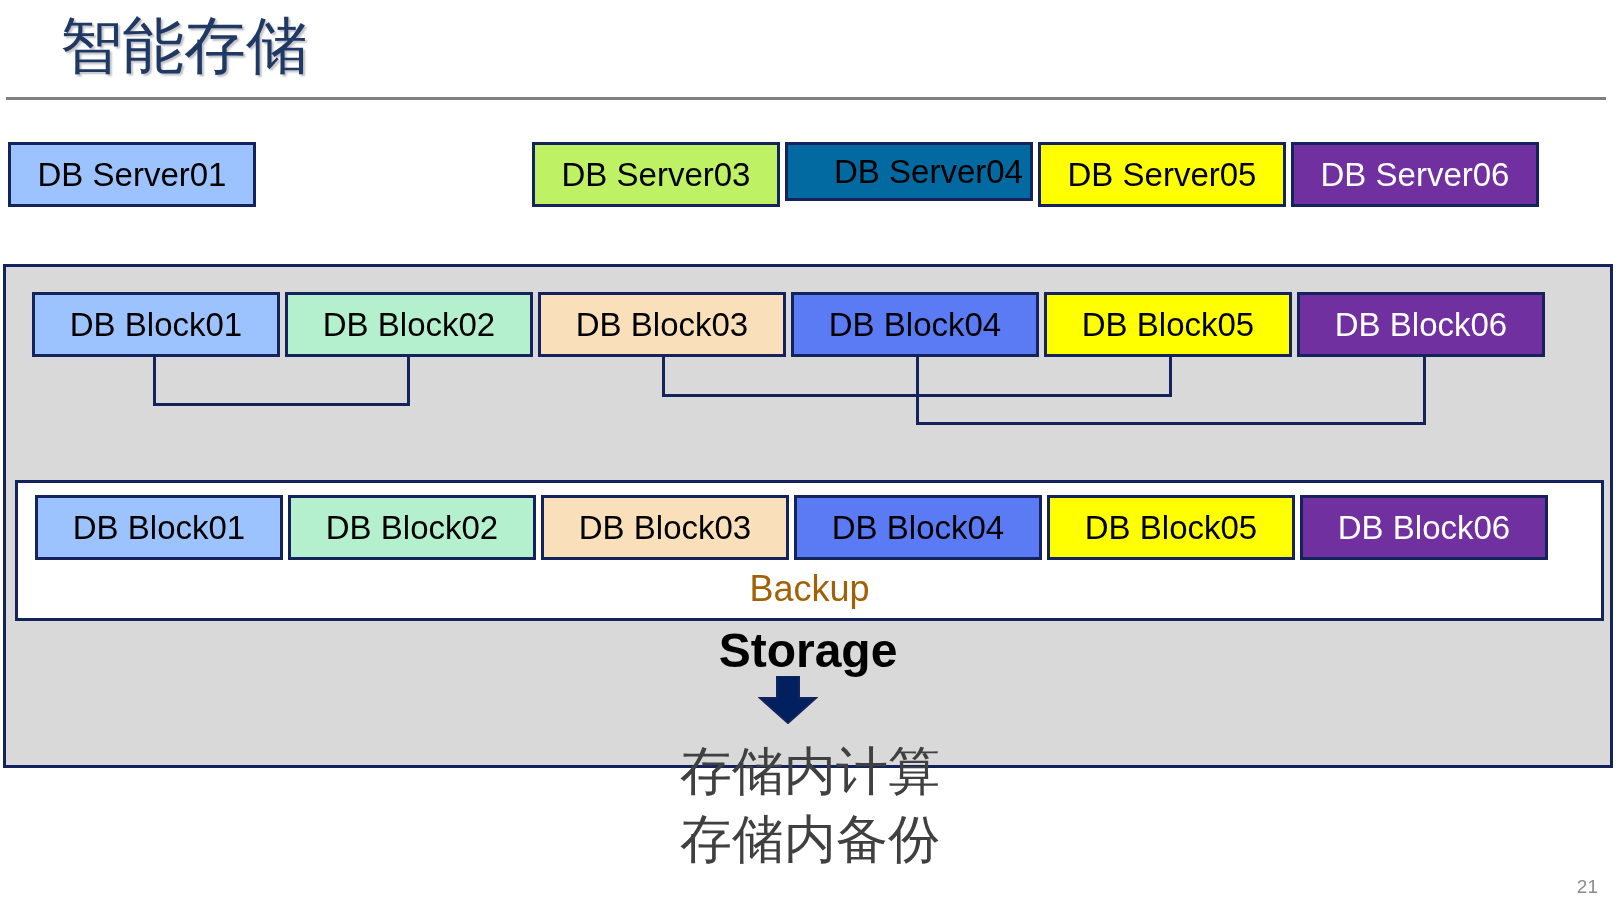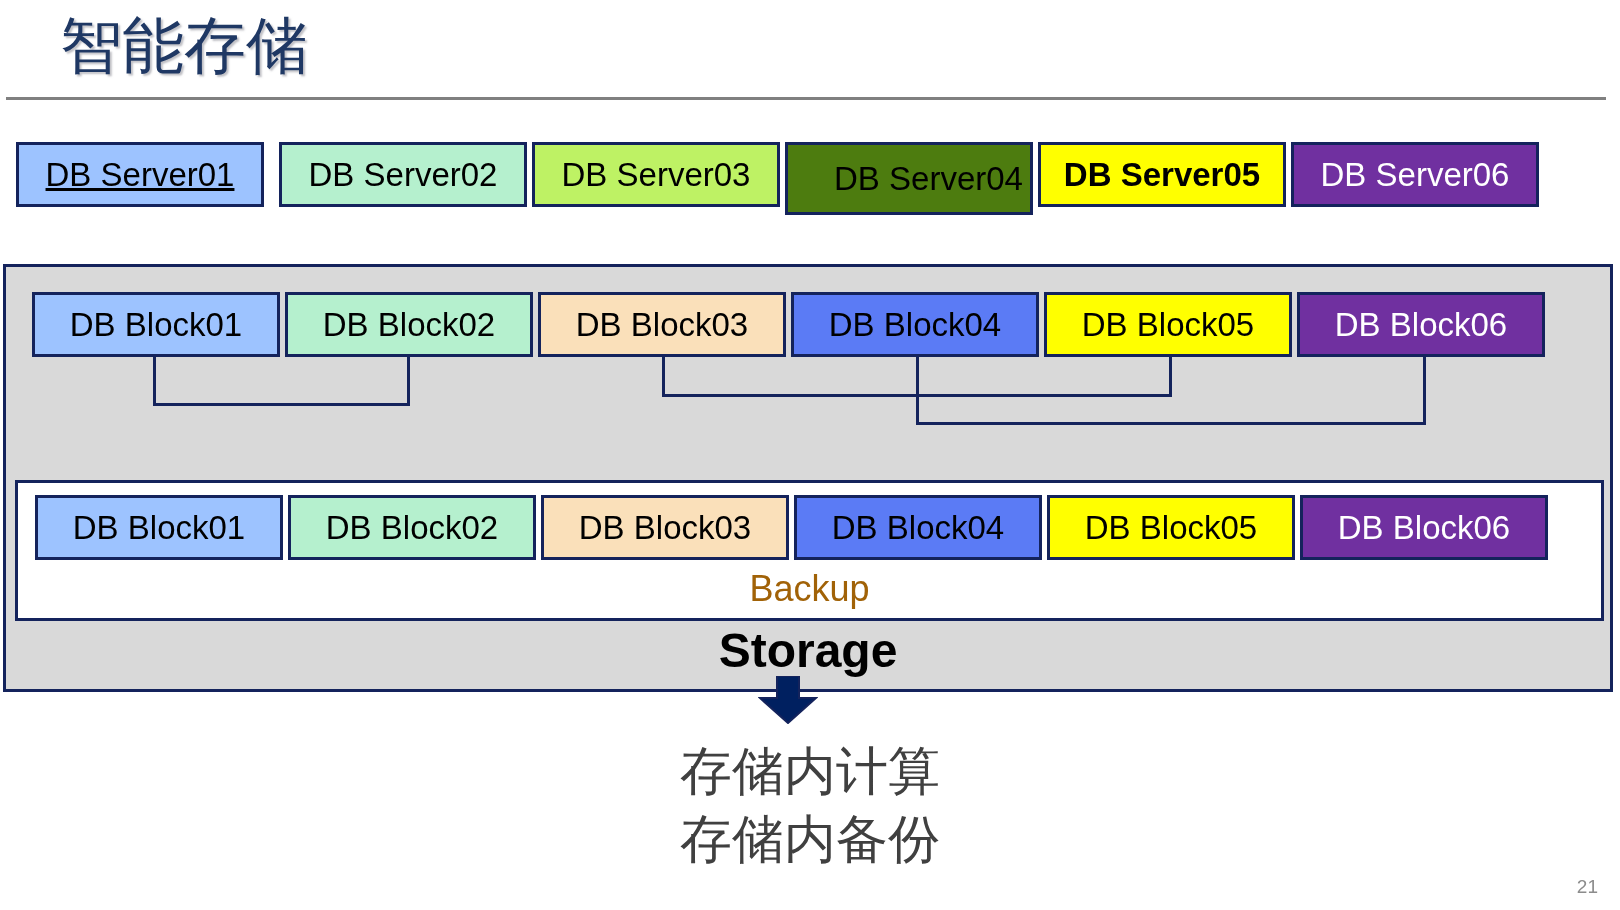--- a/index.html
+++ b/index.html
@@ -52,21 +52,21 @@
 
   
   #server-row { position: absolute; left: 0; top: 0; width: 1620px; height: 910px; }
 
   
   #storage-container {
     position: absolute;
     left: 3px;
     top: 264px;
     width: 1610px;
-    height: 428px;
+    height: 504px;
     background: #D9D9D9;
     border: 3px solid #14235C;
     box-sizing: border-box;
   }
 
   
   .conn {
     position: absolute;
     background: #14235C;
   }
@@ -133,33 +133,30 @@
     color: #8C8C8C;
   }
 </style>
 </head>
 <body>
 
 <div id="slide-title">智能存储</div>
 <div id="title-rule"></div>
 
 <div id="server-row">
-    <div class="dbbox" style="left: 16px; top: 142px; width: 248px; height: 65px; background: rgb(157, 195, 255); color: rgb(0, 0, 0); text-decoration: underline;">
+    <div class="dbbox" style="left: 8px; top: 142px; width: 248px; height: 65px; background: rgb(157, 195, 255); color: rgb(0, 0, 0);">
       <span>DB Server01</span>
-    </div>
-    <div class="dbbox" style="left: 279px; top: 142px; width: 248px; height: 65px; background: rgb(181, 240, 206); color: rgb(0, 0, 0);">
-      <span>DB Server02</span>
     </div>
     <div class="dbbox" style="left: 532px; top: 142px; width: 248px; height: 65px; background: #bef264; color: rgb(0, 0, 0);">
       <span>DB Server03</span>
     </div>
-    <div class="dbbox" style="left: 785px; top: 142px; width: 248px; height: 73px; background: #4d7c0f; color: rgb(0, 0, 0); padding-left: 39px;">
+    <div class="dbbox" style="left: 785px; top: 142px; width: 248px; height: 59px; background: #0369a1; color: rgb(0, 0, 0); padding-left: 39px;">
       <span>DB Server04</span>
     </div>
-    <div class="dbbox" style="left: 1038px; top: 142px; width: 248px; height: 65px; background: rgb(255, 255, 0); color: rgb(0, 0, 0); font-weight: bold;">
+    <div class="dbbox" style="left: 1038px; top: 142px; width: 248px; height: 65px; background: rgb(255, 255, 0); color: rgb(0, 0, 0);">
       <span>DB Server05</span>
     </div>
     <div class="dbbox" style="left: 1291px; top: 142px; width: 248px; height: 65px; background: rgb(112, 48, 160); color: #ffffff;">
       <span>DB Server06</span>
     </div>
   </div>
 
 <div id="storage-container">
 
   <div id="connector-layer">

